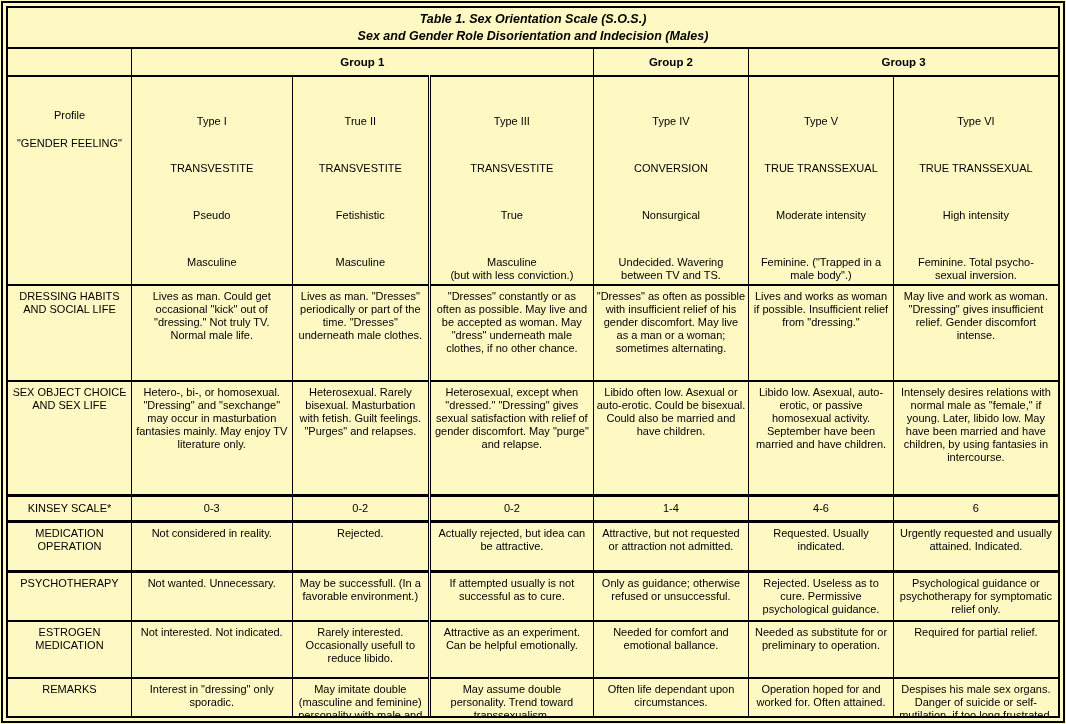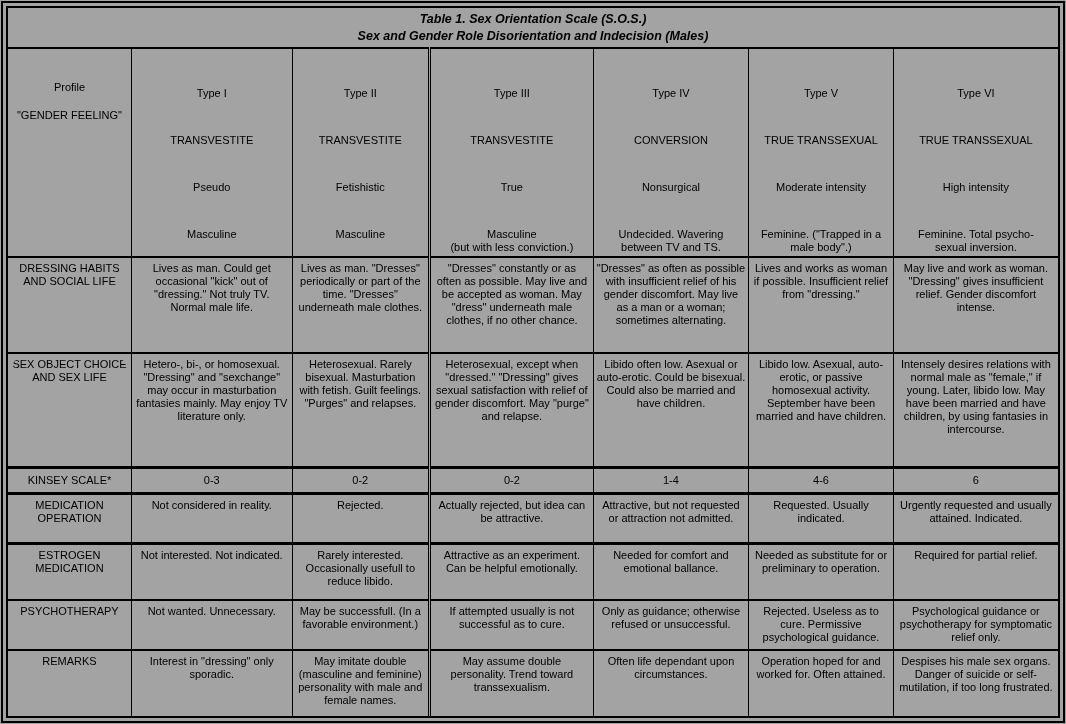--- a/index.html
+++ b/index.html
@@ -1,16 +1,16 @@
 <!DOCTYPE html>
 <html><head>
 <meta charset="utf-8">
 <style>
   html,body{margin:0;padding:0;background:#fff;}
-  .page{width:1066px;height:724px;box-sizing:border-box;position:relative;background:#a3a3a3;
+  .page{width:1066px;height:724px;box-sizing:border-box;position:relative;background:#fef9c3;
         font-family:"Liberation Sans","DejaVu Sans",sans-serif;color:#000;}
   .frame-outer{position:absolute;left:1px;top:1px;right:1px;bottom:1px;border:2px solid #000;padding:3px;box-sizing:border-box;}
   .frame-inner{width:100%;height:100%;border:2px solid #000;box-sizing:border-box;overflow:hidden;}
   table{border-collapse:collapse;width:100%;height:100%;table-layout:fixed;}
   td{border:1px solid #000;font-size:11px;line-height:13px;text-align:center;vertical-align:top;
      padding:4px 3px 2px 3px;box-sizing:border-box;overflow:hidden;}
   
   tr td:first-child{border-left:none;}
   tr td:last-child{border-right:none;}
   tr:first-child td{border-top:none;}
@@ -50,34 +50,40 @@
     </colgroup>
 
     <tbody>
             <tr class="hb2" style="height:40px">
       <td colspan="7" class="title-cell">
         <div>Table 1. Sex Orientation Scale (S.O.S.)</div>
         <div>Sex and Gender Role Disorientation and Indecision (Males)</div>
       </td>
     </tr>
 
+    <tr class="hb2" style="height:28px">
+      <td class="group-cell"></td>
+      <td colspan="3" class="group-cell">Group 1</td>
+      <td class="group-cell">Group 2</td>
+      <td colspan="2" class="group-cell">Group 3</td>
+    </tr>
 
     <tr class="hb2" style="height:122px">
       <td class="label-cell plabel">
         <div>Profile</div>
         <div>"GENDER FEELING"</div>
       </td>
       <td class="pcell">
         <div>Type I</div>
         <div>TRANSVESTITE</div>
         <div>Pseudo</div>
         <div class="wrap">Masculine</div>
       </td>
       <td class="pcell">
-        <div>Type II</div>
+        <div>True II</div>
         <div>TRANSVESTITE</div>
         <div>Fetishistic</div>
         <div class="wrap">Masculine</div>
       </td>
       <td class="pcell dbl">
         <div>Type III</div>
         <div>TRANSVESTITE</div>
         <div>True</div>
         <div class="wrap">Masculine
 (but with less conviction.)</div>
@@ -136,38 +142,38 @@
     <tr class="hb3" style="height:50px">
       <td class="label-cell">MEDICATION OPERATION</td>
       <td>Not considered in reality.</td>
       <td>Rejected.</td>
       <td class="dbl">Actually rejected, but idea can be attractive.</td>
       <td>Attractive, but not requested or attraction not admitted.</td>
       <td>Requested. Usually indicated.</td>
       <td>Urgently requested and usually attained. Indicated.</td>
     </tr>
 
+    <tr class="hb2" style="height:50px">
+      <td class="label-cell">PSYCHOTHERAPY</td>
+      <td>Not wanted. Unnecessary.</td>
+      <td>May be successfull. (In a favorable environment.)</td>
+      <td class="dbl">If attempted usually is not successful as to cure.</td>
+      <td>Only as guidance; otherwise refused or unsuccessful.</td>
+      <td>Rejected. Useless as to cure. Permissive psychological guidance.</td>
+      <td>Psychological guidance or psychotherapy for symptomatic relief only.</td>
+    </tr>
+
     <tr class="hb2" style="height:57px">
       <td class="label-cell">ESTROGEN MEDICATION</td>
       <td>Not interested. Not indicated.</td>
       <td>Rarely interested. Occasionally usefull to reduce libido.</td>
       <td class="dbl">Attractive as an experiment. Can be helpful emotionally.</td>
       <td>Needed for comfort and emotional ballance.</td>
       <td>Needed as substitute for or preliminary to operation.</td>
       <td>Required for partial relief.</td>
-    </tr>
-
-    <tr class="hb2" style="height:50px">
-      <td class="label-cell">PSYCHOTHERAPY</td>
-      <td>Not wanted. Unnecessary.</td>
-      <td>May be successfull. (In a favorable environment.)</td>
-      <td class="dbl">If attempted usually is not successful as to cure.</td>
-      <td>Only as guidance; otherwise refused or unsuccessful.</td>
-      <td>Rejected. Useless as to cure. Permissive psychological guidance.</td>
-      <td>Psychological guidance or psychotherapy for symptomatic relief only.</td>
     </tr>
 
     <tr class="hb2" style="height:76px">
       <td class="label-cell">REMARKS</td>
       <td>Interest in "dressing" only sporadic.</td>
       <td>May imitate double (masculine and feminine) personality with male and female names.</td>
       <td class="dbl">May assume double personality. Trend toward transsexualism.</td>
       <td>Often life dependant upon circumstances.</td>
       <td>Operation hoped for and worked for. Often attained.</td>
       <td>Despises his male sex organs. Danger of suicide or self-mutilation, if too long frustrated.</td>

